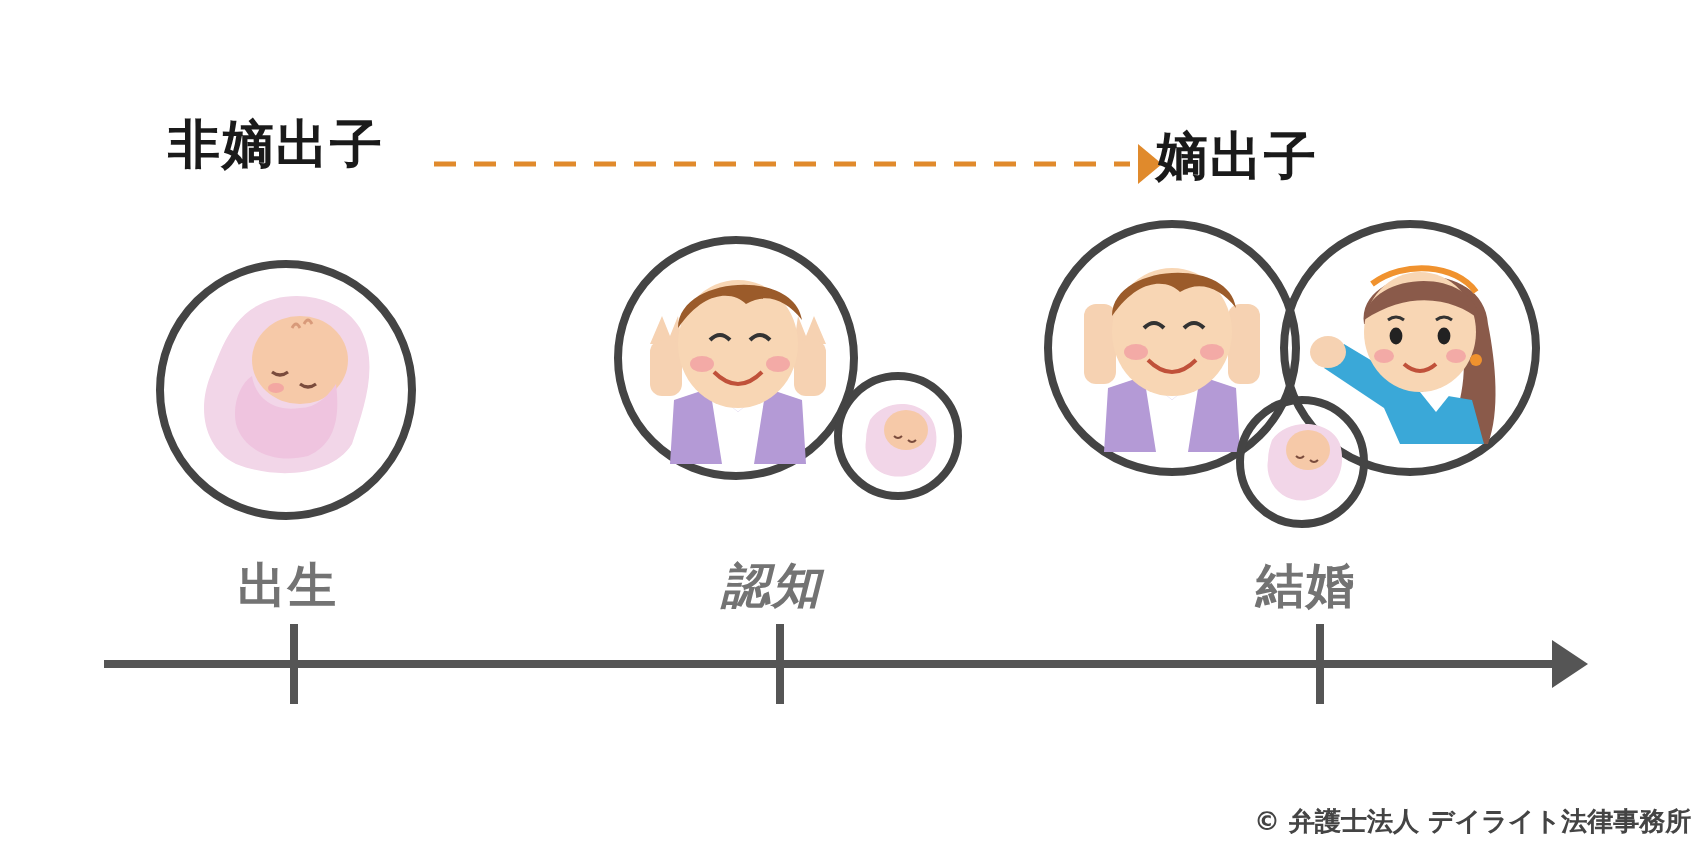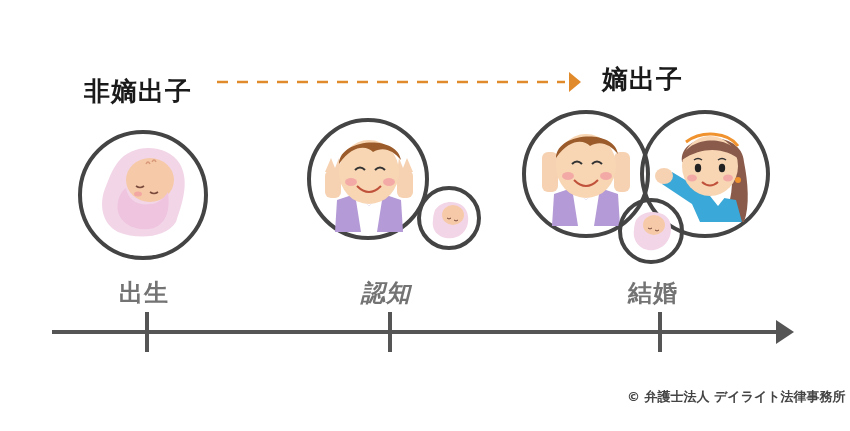--- a/index.html
+++ b/index.html
@@ -8,28 +8,28 @@
   .abs { position: absolute; }
   .status-label { font-weight: bold; font-size: 26px; color: #1a1a1a; letter-spacing: 1px; line-height: 1; }
   .event-label { font-weight: bold; font-size: 24px; color: #737373; line-height: 1; letter-spacing: 1px; }
   .circle { position: absolute; border: 4px solid #444444; border-radius: 50%; box-sizing: border-box; background: transparent; }
   .copyright { font-size: 13px; color: #444; font-weight: bold; }
   svg { display: block; }
 </style>
 </head>
 <body>
 
-<div class="abs status-label" style="left:84px; top:78px;">非嫡出子</div>
+<div class="abs status-label" style="left:84px; top:60px;">非嫡出子</div>
 <div class="abs" style="left:215px; top:70px;">
   <svg width="370" height="24" viewBox="0 0 370 24">
     <line x1="2" y1="12" x2="350" y2="12" stroke="#e08a2c" stroke-width="2.5" stroke-dasharray="11,9"></line>
     <polygon points="354,2 366,12 354,22" fill="#e08a2c"></polygon>
   </svg>
 </div>
-<div class="abs status-label" style="left:602px; top:66px;">嫡出子</div>
+<div class="abs status-label" style="left:578px; top:66px;">嫡出子</div>
 
 <div class="abs" style="left:78px; top:130px; width:130px; height:130px;">
   <div class="circle" style="left:0; top:0; width:130px; height:130px;"></div>
   <div class="abs" style="left:20px; top:12px;">
     <svg width="92" height="100" viewBox="0 0 92 100">
       <path d="M20,20 C35,0 70,2 82,22 C92,40 84,62 78,80 C68,96 40,98 20,90 C4,82 0,62 8,44 C12,34 14,28 20,20Z" fill="#f2d6e8"></path>
       <ellipse cx="52" cy="38" rx="24" ry="22" fill="#f6c9a8"></ellipse>
       <path d="M28,46 C30,58 40,64 52,62 C60,62 66,56 70,50 C72,66 70,80 56,86 C40,90 24,84 20,70 C18,60 22,50 28,46Z" fill="#efc4df"></path>
       <path d="M38,44 q4,3 8,0" stroke="#7a4b3c" stroke-width="1.6" fill="none"></path>
       <path d="M52,50 q4,3 8,0" stroke="#7a4b3c" stroke-width="1.6" fill="none"></path>
@@ -120,13 +120,13 @@
 <div class="abs" style="left:52px; top:310px;">
   <svg width="745" height="44" viewBox="0 0 745 44">
     <line x1="0" y1="22" x2="726" y2="22" stroke="#555555" stroke-width="4"></line>
     <polygon points="724,10 742,22 724,34" fill="#555555"></polygon>
     <line x1="95" y1="2" x2="95" y2="42" stroke="#555555" stroke-width="4"></line>
     <line x1="338" y1="2" x2="338" y2="42" stroke="#555555" stroke-width="4"></line>
     <line x1="608" y1="2" x2="608" y2="42" stroke="#555555" stroke-width="4"></line>
   </svg>
 </div>
 
-<div class="abs copyright" style="left:627px; top:388px;">© 弁護士法人 デイライト法律事務所</div>
+<div class="abs copyright" style="left:627px; top:402px;">© 弁護士法人 デイライト法律事務所</div>
 
 </body></html>

